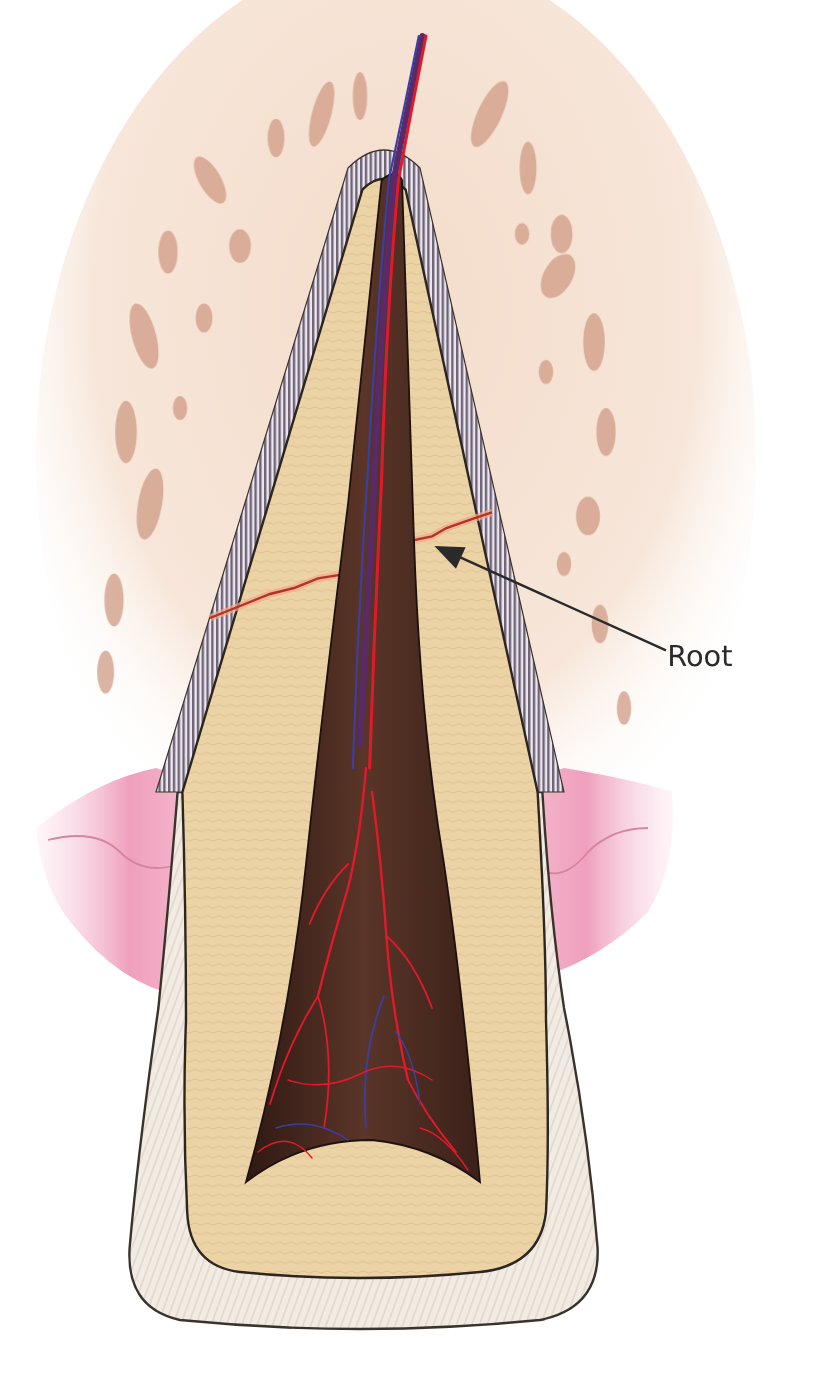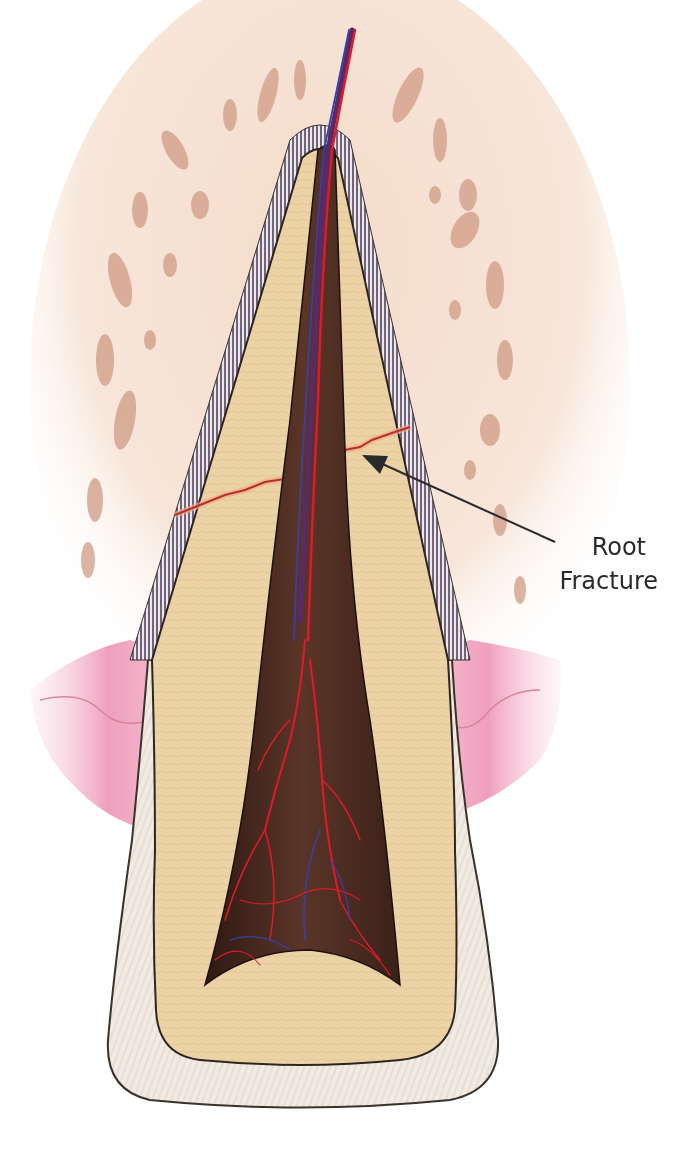--- a/index.html
+++ b/index.html
@@ -4,21 +4,21 @@
 <style>
   html, body { margin: 0; padding: 0; background: #ffffff; }
   body { width: 680px; height: 1163px; position: relative; overflow: hidden; font-family: "DejaVu Sans", sans-serif; }
   #stage { position: absolute; left: 0; top: 0; width: 680px; height: 1163px; }
   .label {
     position: absolute;
     font-family: "DejaVu Sans", sans-serif;
     font-size: 24px;
     color: #2a2a2a;
     line-height: 34px;
-    text-align: right;
+    text-align: left;
   }
   #label-root { left: 556px; top: 530px; width: 90px; }
   #label-fracture { left: 540px; top: 564px; width: 118px; }
 </style>
 </head>
 <body>
 
 <div id="stage">
   <svg width="680" height="1163" viewBox="0 0 680 1163" xmlns="http://www.w3.org/2000/svg">
     <defs>
@@ -128,14 +128,13 @@
       <path d="M350 940 Q370 945 390 975" stroke="#e01a2b" stroke-width="1.2"></path>
     </g>
 
     <g>
       <line x1="555" y1="542" x2="378" y2="462" stroke="#2a2a2a" stroke-width="2"></line>
       <polygon points="362,455 388,456 380,474" fill="#2a2a2a"></polygon>
     </g>
   </svg>
 
   <div class="label" id="label-root">Root</div>
-  <div class="label" id="label-fracture">Fracture</div>
 </div>
 
 </body></html>

